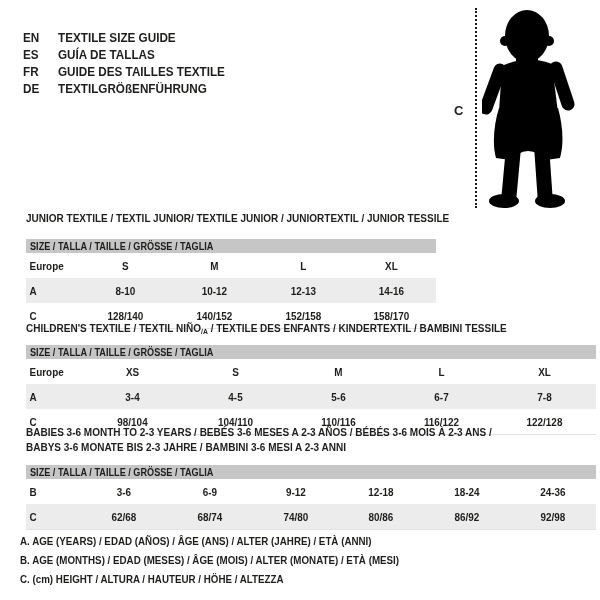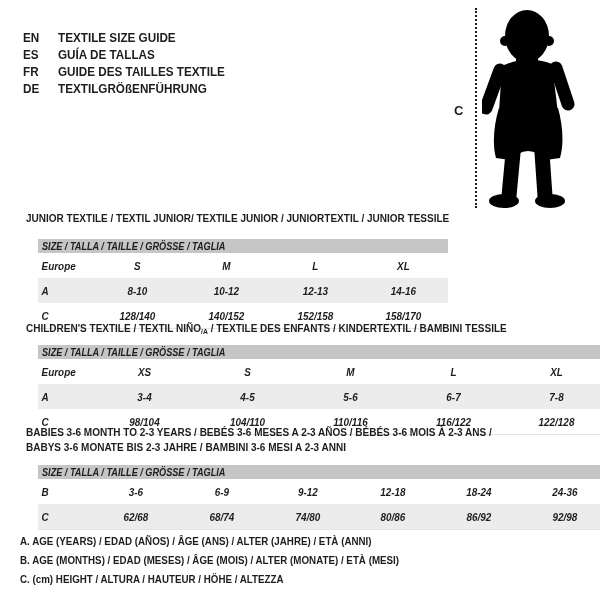--- a/index.html
+++ b/index.html
@@ -23,21 +23,21 @@
 
   
   .sec{position:absolute;left:18px;margin-left:8px;}
   #sec-0{top:211px;width:410px;height:95px;}
   #sec-1{top:321px;width:570px;height:90px;}
   #sec-2{top:425px;width:570px;height:90px;}
   .tbl-title{font-size:11.5px;font-weight:700;line-height:15px;white-space:nowrap;
              transform:scaleX(.87);transform-origin:0 0;}
   .tbl-title .sub{font-size:.68em;vertical-align:-2px;}
   #sec-0 .tbl{top:28px;} #sec-1 .tbl{top:24px;} #sec-2 .tbl{top:40px;}
-  .tbl{position:absolute;left:12px;width:100%;border-bottom:1px solid #e3e3e3;font-style:italic;}
+  .tbl{position:absolute;left:0;width:100%;border-bottom:1px solid #e3e3e3;}
   .size-bar{height:14px;background:#c6c6c6;display:flex;align-items:center;padding-left:4px;}
   .size-bar span{font-size:10.5px;font-weight:700;white-space:nowrap;
                  transform:scaleX(.87);transform-origin:0 50%;}
   .trow{display:flex;height:25px;align-items:center;}
   .trow.striped{background:#ececec;}
   .cell-label{width:55px;padding-left:4px;box-sizing:border-box;font-size:11px;font-weight:700;
               transform:scaleX(.9);transform-origin:0 50%;white-space:nowrap;}
   .cell{flex:1;text-align:center;font-size:11px;font-weight:700;
         transform:scaleX(.9);transform-origin:50% 50%;white-space:nowrap;}
 

